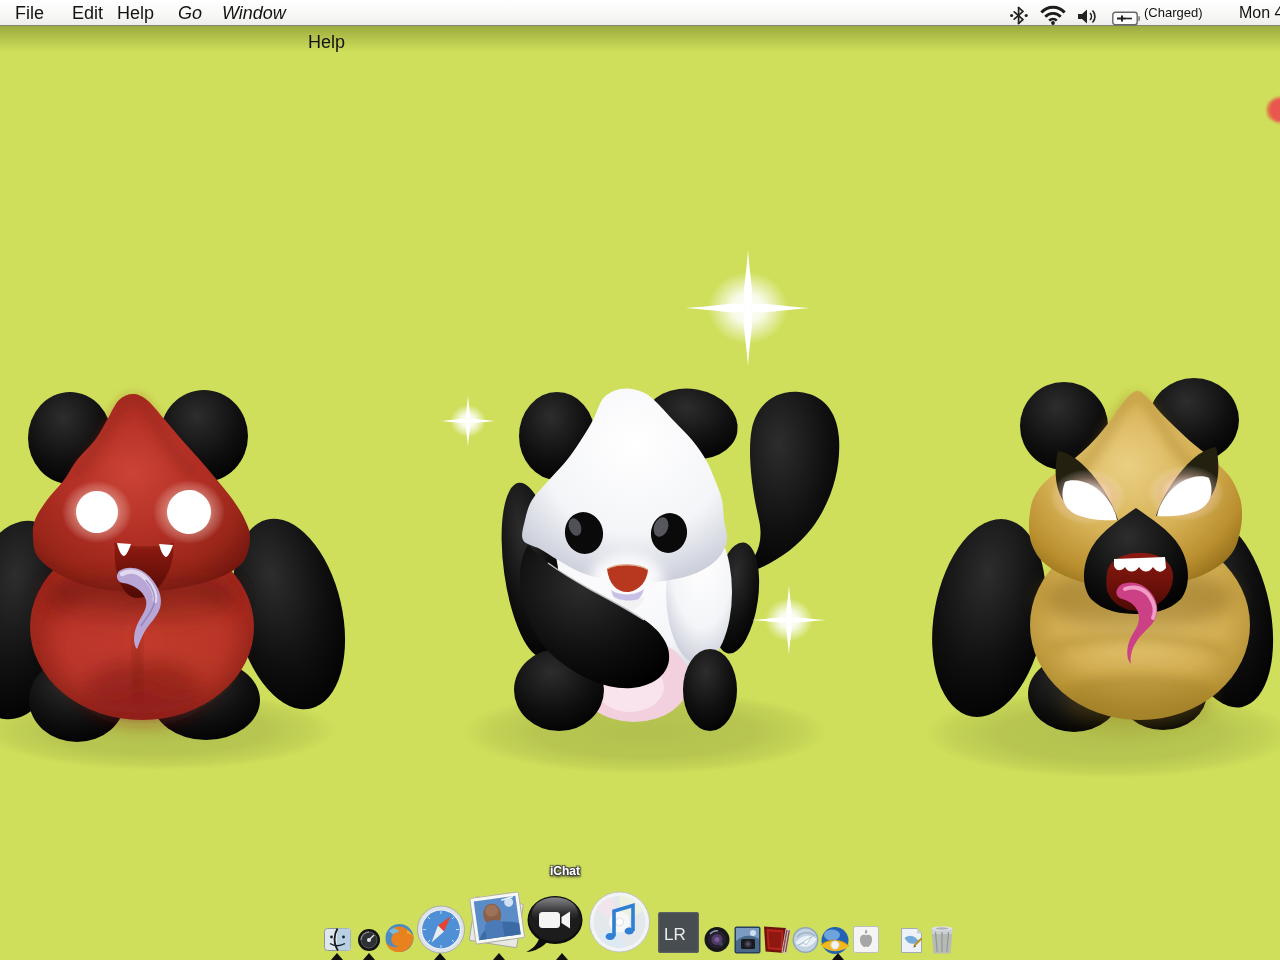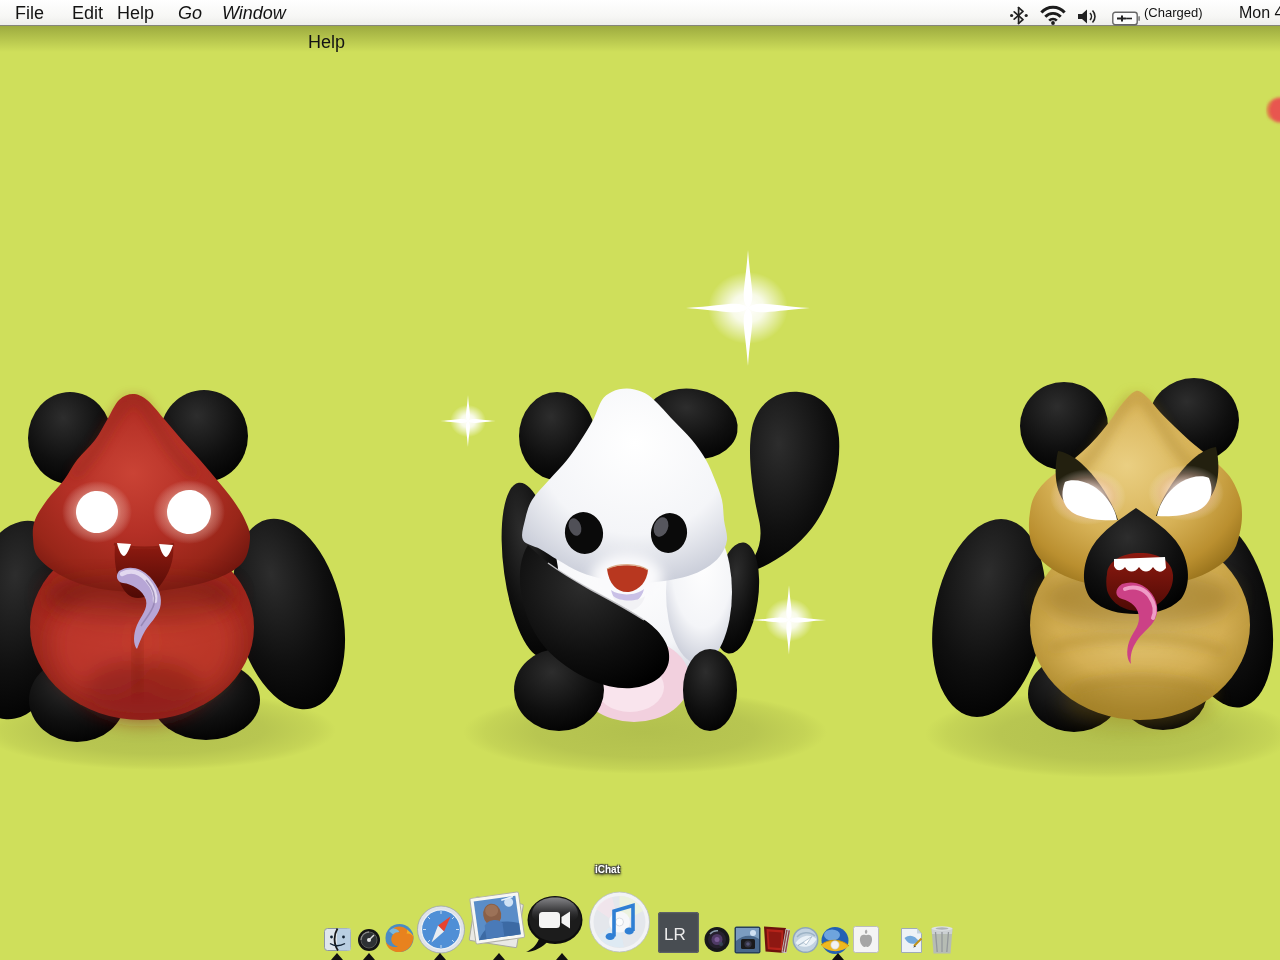--- a/index.html
+++ b/index.html
@@ -6,22 +6,22 @@
     font-family:"Liberation Sans",sans-serif;background:#cfdf5b;}
   #desk{position:absolute;left:0;top:0;width:1280px;height:779px;}
   #menubar{position:absolute;left:0;top:0;width:1280px;height:25px;
     background:linear-gradient(#ffffff, #f7f7f5 65%, #ededeb);
     border-bottom:1px solid #85857a; z-index:30;}
   .mi{position:absolute;top:0;height:25px;line-height:26px;font-size:18px;color:#131313;}
   #mbshadow{position:absolute;left:0;top:26px;width:1280px;height:26px;
     background:linear-gradient(rgba(60,70,10,0.34), rgba(60,70,10,0.0));z-index:29;}
   #wall{position:absolute;left:0;top:0;}
   .dockicon{position:absolute;z-index:20;}
-  #ichatlabel{position:absolute;left:510px;top:864px;width:110px;text-align:right;
-    font-size:10px;font-weight:bold;color:#fff;z-index:21;
+  #ichatlabel{position:absolute;left:510px;top:864px;width:110px;text-align:center;
+    font-size:12px;font-weight:bold;color:#fff;z-index:21;
     text-shadow:-1px -1px 1px #444, 1px -1px 1px #444, -1px 1px 1px #444, 1px 1px 2px #222, 0 2px 3px #333;}
 </style>
 </head>
 <body>
 <div id="desk">
 <svg id="wall" width="1280" height="960" viewBox="0 0 1280 960">
   <defs>
     <filter id="blur10" x="-40%" y="-40%" width="180%" height="180%">
           <feGaussianBlur stdDeviation="10"></feGaussianBlur>
         </filter>

